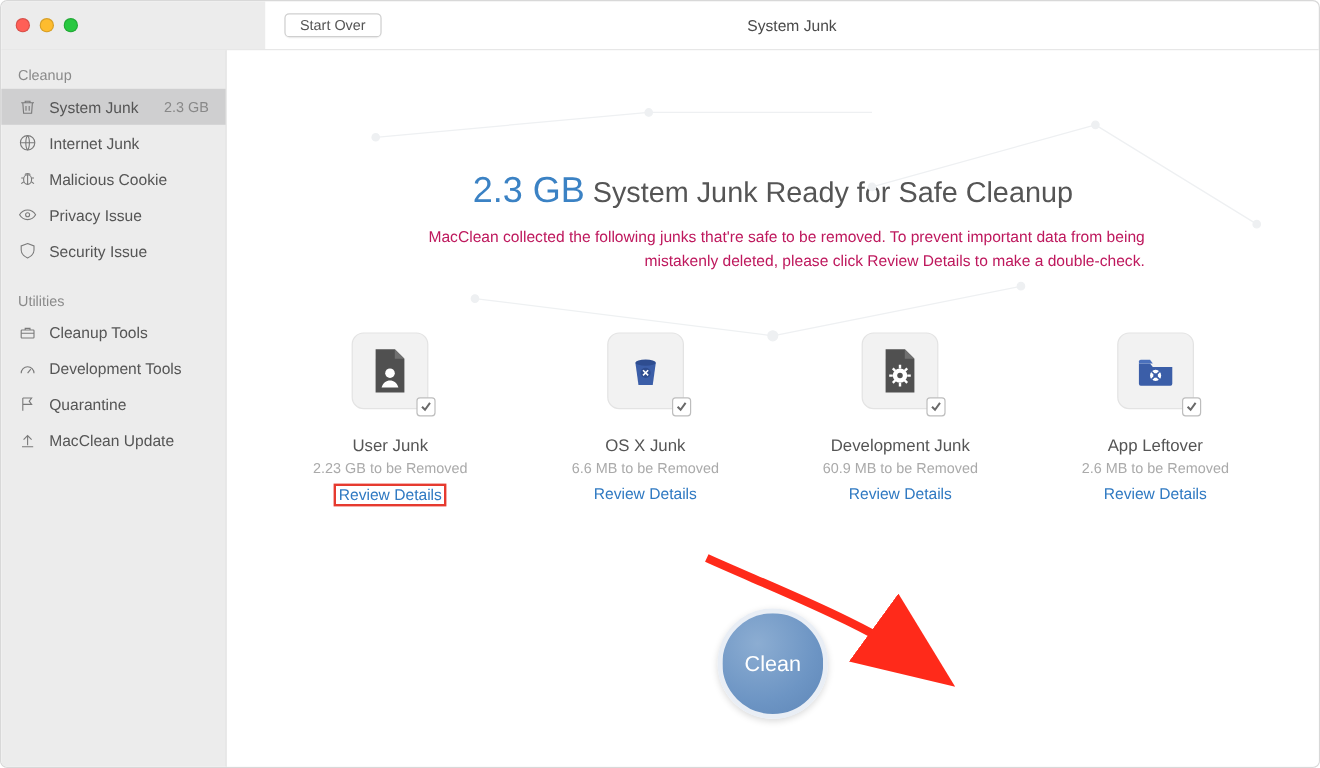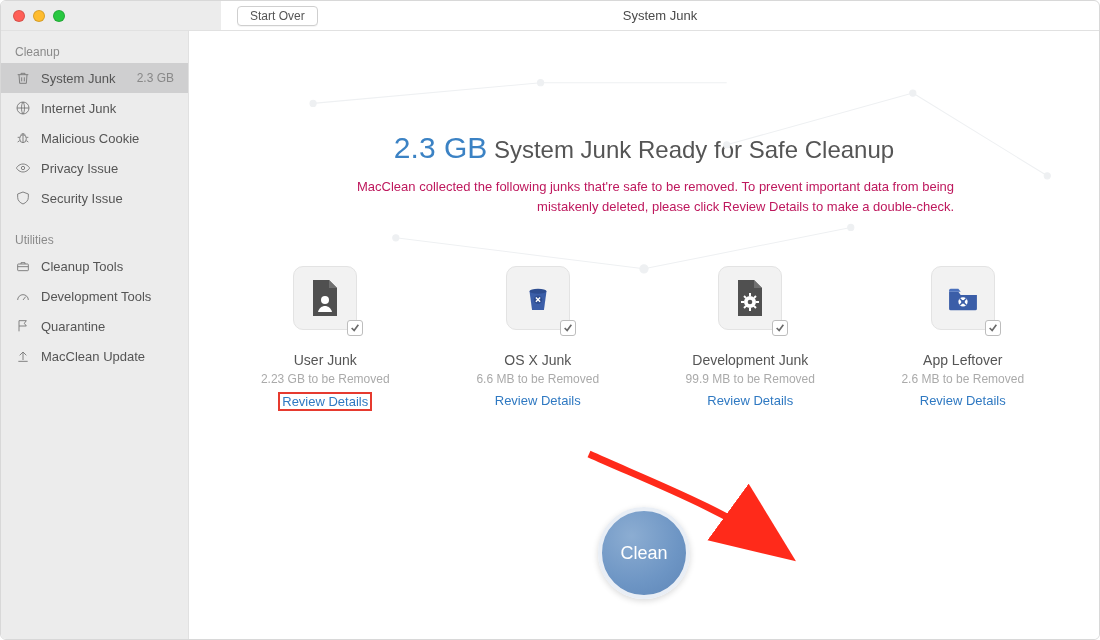--- a/index.html
+++ b/index.html
@@ -2,21 +2,21 @@
 <html><head>
 <meta charset="utf-8">
 <style>
   * { box-sizing: border-box; margin: 0; padding: 0; }
   html, body { width: 1100px; height: 640px; font-family: -apple-system, "Helvetica Neue", Arial, sans-serif; }
   body { background: #fff; color: #444; }
 
   .window { width: 1100px; height: 640px; border: 1px solid #d8d8d8; border-radius: 6px; overflow: hidden; display: flex; flex-direction: column; background: #fff; }
 
   
-  .titlebar { height: 30px; display: flex; align-items: center; border-bottom: 1px solid #e1e1e1; position: relative; }
+  .titlebar { height: 41px; display: flex; align-items: center; border-bottom: 1px solid #e1e1e1; position: relative; }
   .traffic { display: flex; gap: 8px; padding-left: 12px; width: 220px; align-items: center; height: 100%; background: #ececec; }
   .tdot { width: 12px; height: 12px; border-radius: 50%; border: 0.5px solid rgba(0,0,0,0.15); }
   .tdot.red { background: #ff5f57; }
   .tdot.yellow { background: #febc2e; }
   .tdot.green { background: #28c840; }
   .title-right { flex: 1; display: flex; align-items: center; position: relative; height: 100%; }
   .start-over { margin-left: 16px; font-size: 12px; color: #555; background: #fff; border: 1px solid #cfcfcf; border-radius: 4px; padding: 2px 12px; box-shadow: 0 1px 0 rgba(0,0,0,0.04); cursor: pointer; }
   .win-title { position: absolute; left: 0; right: 0; text-align: center; font-size: 13px; color: #4a4a4a; pointer-events: none; }
 
   
@@ -265,21 +265,21 @@
                   </g>
                 </svg>
             </div>
             <div class="chk">
                 <svg viewBox="0 0 12 12">
                   <path d="M2 6l3 3 5-7"></path>
                 </svg>
               </div>
           </div>
           <div class="card-title">Development Junk</div>
-          <div class="card-sub">99.9 MB to be Removed</div>
+          <div class="card-sub">60.9 MB to be Removed</div>
           <a class="review">Review Details</a>
         </div>
 
         <div class="card">
           <div class="card-icon-wrap">
             <div class="card-icon">
               <svg viewBox="0 0 44 36">
                   <path fill="#3b5ea8" d="M4 10h12l3 4h21v18a2 2 0 0 1-2 2H6a2 2 0 0 1-2-2z"></path>
                   <path fill="#4a70bc" d="M4 8a2 2 0 0 1 2-2h10l3 4H4z"></path>
                   <g fill="#fff">

